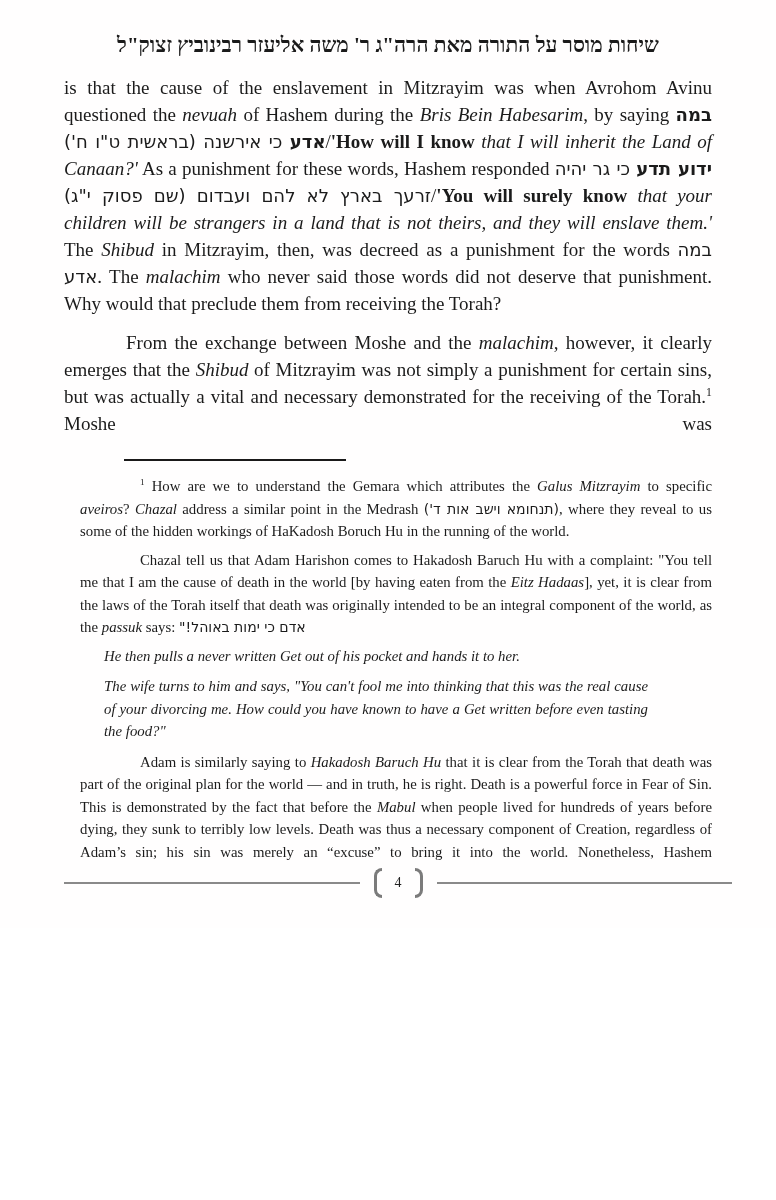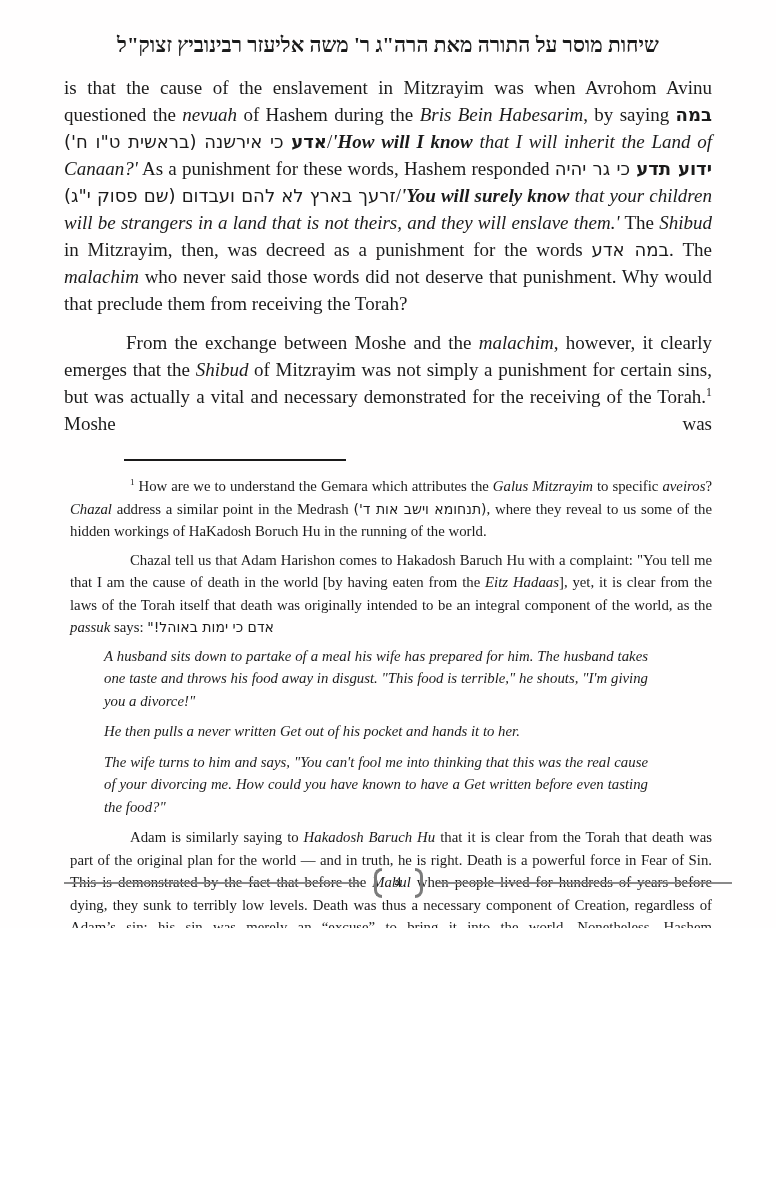--- a/index.html
+++ b/index.html
@@ -21,32 +21,32 @@
     font-size:17px; font-weight:normal; text-align:center;
     direction:rtl; margin:0 0 22px 0; line-height:1.2;
   }
 
   .bp { font-size:19px; line-height:27px; text-align:justify; margin:0; }
   .bp.indent { text-indent:62px; margin-top:12px; }
   .cont { text-align-last:justify; }
 
   .it { font-style:italic; }
   .bd { font-weight:bold; }
-  .bi { font-weight:bold; font-style:italic; }
+  .bi { font-weight:bold; }
   sup { font-size:0.62em; line-height:0; vertical-align:super; }
 
   .he { font-family:"DejaVu Sans",sans-serif; font-size:0.95em; unicode-bidi:embed; }
 
   .fn-sep {
     border:0; border-top:2px solid #1a1a1a;
     width:222px; margin:22px 0 14px 60px;
   }
 
   .fn { font-size:14.8px; line-height:22.5px; text-align:justify;
-        margin:0 0 6px 6px; text-indent:60px; }
+        margin:0 0 6px 16px; text-indent:60px; }
   .fn.cont { text-align-last:justify; }
   .mashal { font-size:14.8px; line-height:22.5px; text-align:justify;
         font-style:italic; text-indent:0;
         margin:2px 64px 8px 40px; }
 
   .footer {
     position:absolute; left:64px; right:44px; bottom:30px;
     display:flex; align-items:center;
   }
   .fline { flex:1; height:2px; background:#8a8a8a; }
@@ -63,21 +63,20 @@
 
     <div class="header-he">שיחות מוסר על התורה מאת הרה"ג ר' משה אליעזר רבינוביץ זצוק"ל</div>
 
     <p class="bp"><span>is that the cause of the enslavement in Mitzrayim was when Avrohom Avinu questioned the </span><span class="it">nevuah</span><span> of Hashem during the </span><span class="it">Bris Bein Habesarim</span><span>, by saying </span><span dir="rtl" class="he"><span class="bd">במה אדע</span><span> כי אירשנה (בראשית ט"ו ח')</span></span><span>/</span><span class="bi">'How will I know</span><span class="it"> that I will inherit the Land of Canaan?'</span><span> As a punishment for these words, Hashem responded </span><span dir="rtl" class="he"><span class="bd">ידוע תדע</span><span> כי גר יהיה זרעך בארץ לא להם ועבדום (שם פסוק י"ג)</span></span><span>/</span><span class="bi">'You will surely know</span><span class="it"> that your children will be strangers in a land that is not theirs, and they will enslave them.'</span><span> The </span><span class="it">Shibud</span><span> in Mitzrayim, then, was decreed as a punishment for the words </span><span dir="rtl" class="he"><span>במה אדע</span></span><span>. The </span><span class="it">malachim</span><span> who never said those words did not deserve that punishment. Why would that preclude them from receiving the Torah?</span></p>
     <p class="bp indent cont"><span>From the exchange between Moshe and the </span><span class="it">malachim</span><span>, however, it clearly emerges that the </span><span class="it">Shibud</span><span> of Mitzrayim was not simply a punishment for certain sins, but was actually a vital and necessary demonstrated for the receiving of the Torah.</span><sup>1</sup><span> Moshe was</span></p>
 
     <hr class="fn-sep">
 
     <p class="fn"><sup>1</sup><span> How are we to understand the Gemara which attributes the </span><span class="it">Galus Mitzrayim</span><span> to specific </span><span class="it">aveiros</span><span>? </span><span class="it">Chazal</span><span> address a similar point in the Medrash </span><span dir="rtl" class="he"><span>(תנחומא וישב אות ד')</span></span><span>, where they reveal to us some of the hidden workings of HaKadosh Boruch Hu in the running of the world.</span></p>
     <p class="fn"><span>Chazal tell us that Adam Harishon comes to Hakadosh Baruch Hu with a complaint: "You tell me that I am the cause of death in the world [by having eaten from the </span><span class="it">Eitz Hadaas</span><span>], yet, it is clear from the laws of the Torah itself that death was originally intended to be an integral component of the world, as the </span><span class="it">passuk</span><span> says: </span><span dir="rtl" class="he"><span>אדם כי ימות באוהל!"</span></span></p>
-    <p class="mashal"><span>A husband sits down to partake of a meal his wife has prepared for him. The husband takes one taste and throws his food away in disgust. "This food is terrible," he shouts, "I'm giving you a divorce!"</span></p>
     <p class="mashal"><span>He then pulls a never written Get out of his pocket and hands it to her.</span></p>
     <p class="mashal"><span>The wife turns to him and says, "You can't fool me into thinking that this was the real cause of your divorcing me. How could you have known to have a Get written before even tasting the food?"</span></p>
     <p class="fn cont"><span>Adam is similarly saying to </span><span class="it">Hakadosh Baruch Hu</span><span> that it is clear from the Torah that death was part of the original plan for the world — and in truth, he is right. Death is a powerful force in Fear of Sin. This is demonstrated by the fact that before the </span><span class="it">Mabul</span><span> when people lived for hundreds of years before dying, they sunk to terribly low levels. Death was thus a necessary component of Creation, regardless of Adam’s sin; his sin was merely an “excuse” to bring it into the world. Nonetheless, Hashem</span></p>
 
   </div>
 
   <div class="footer">
     <div class="fline"></div>
     <div class="bracket bracket-l"></div>
     <div class="pnum">4</div>

